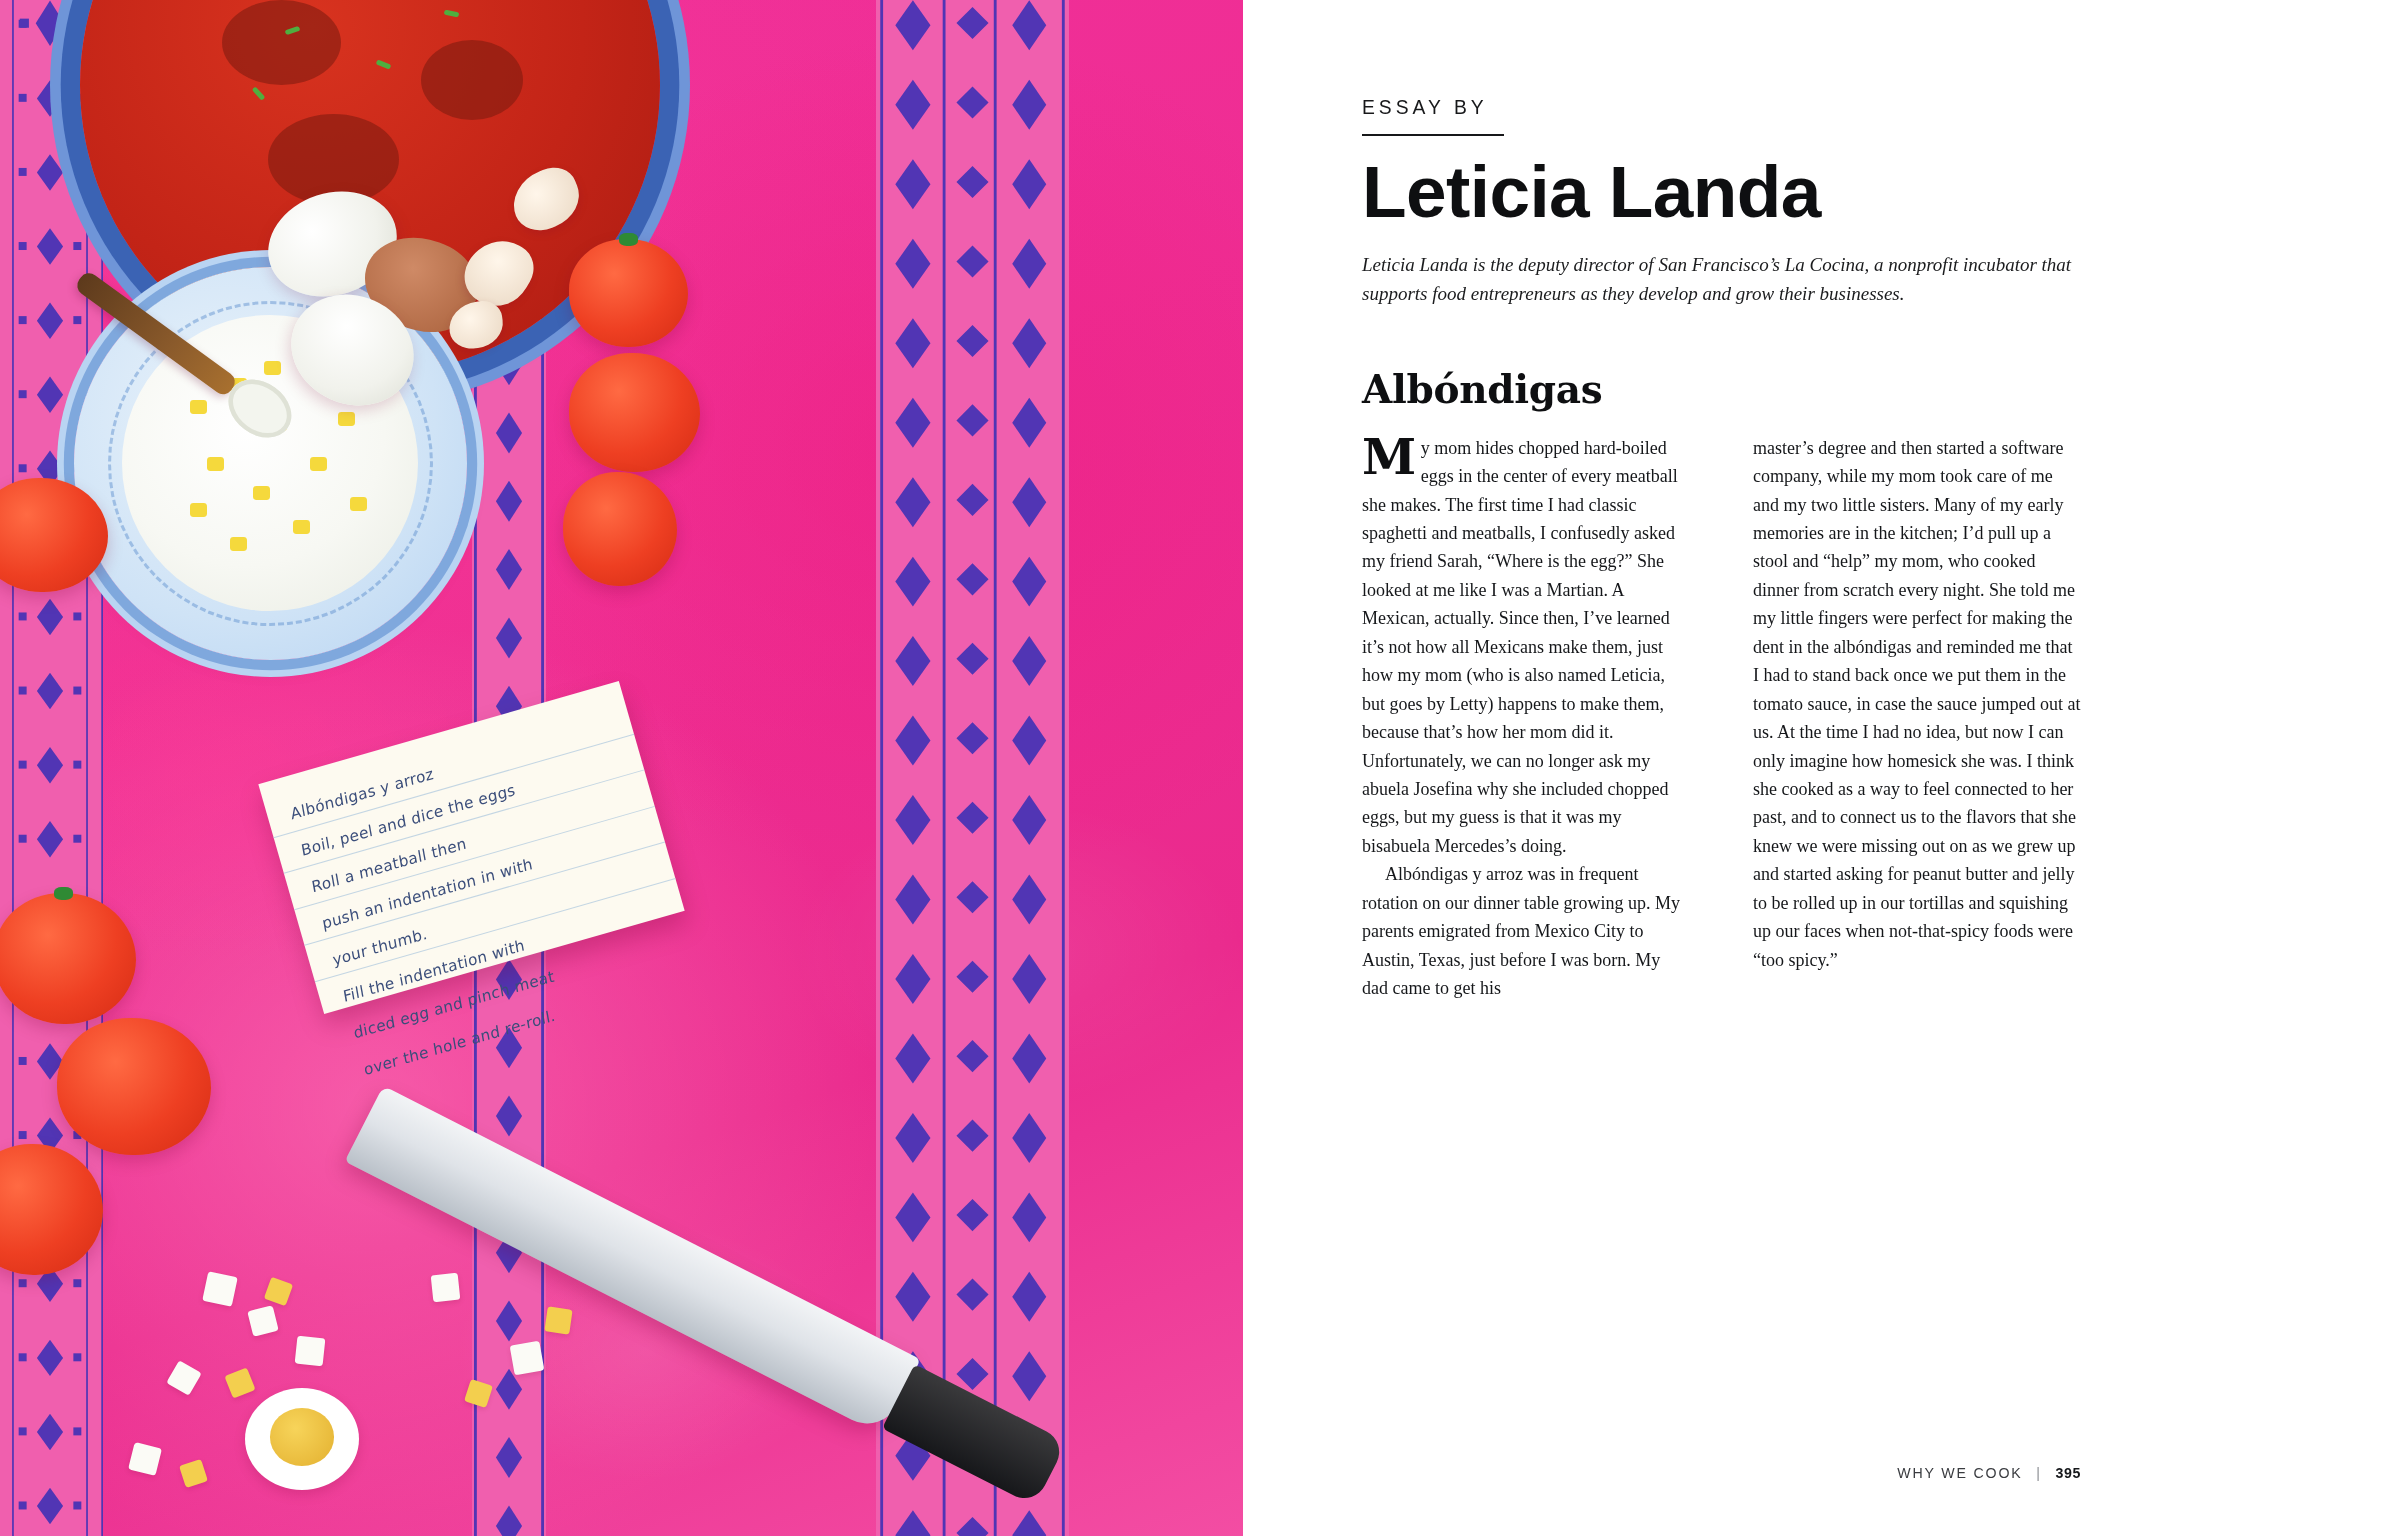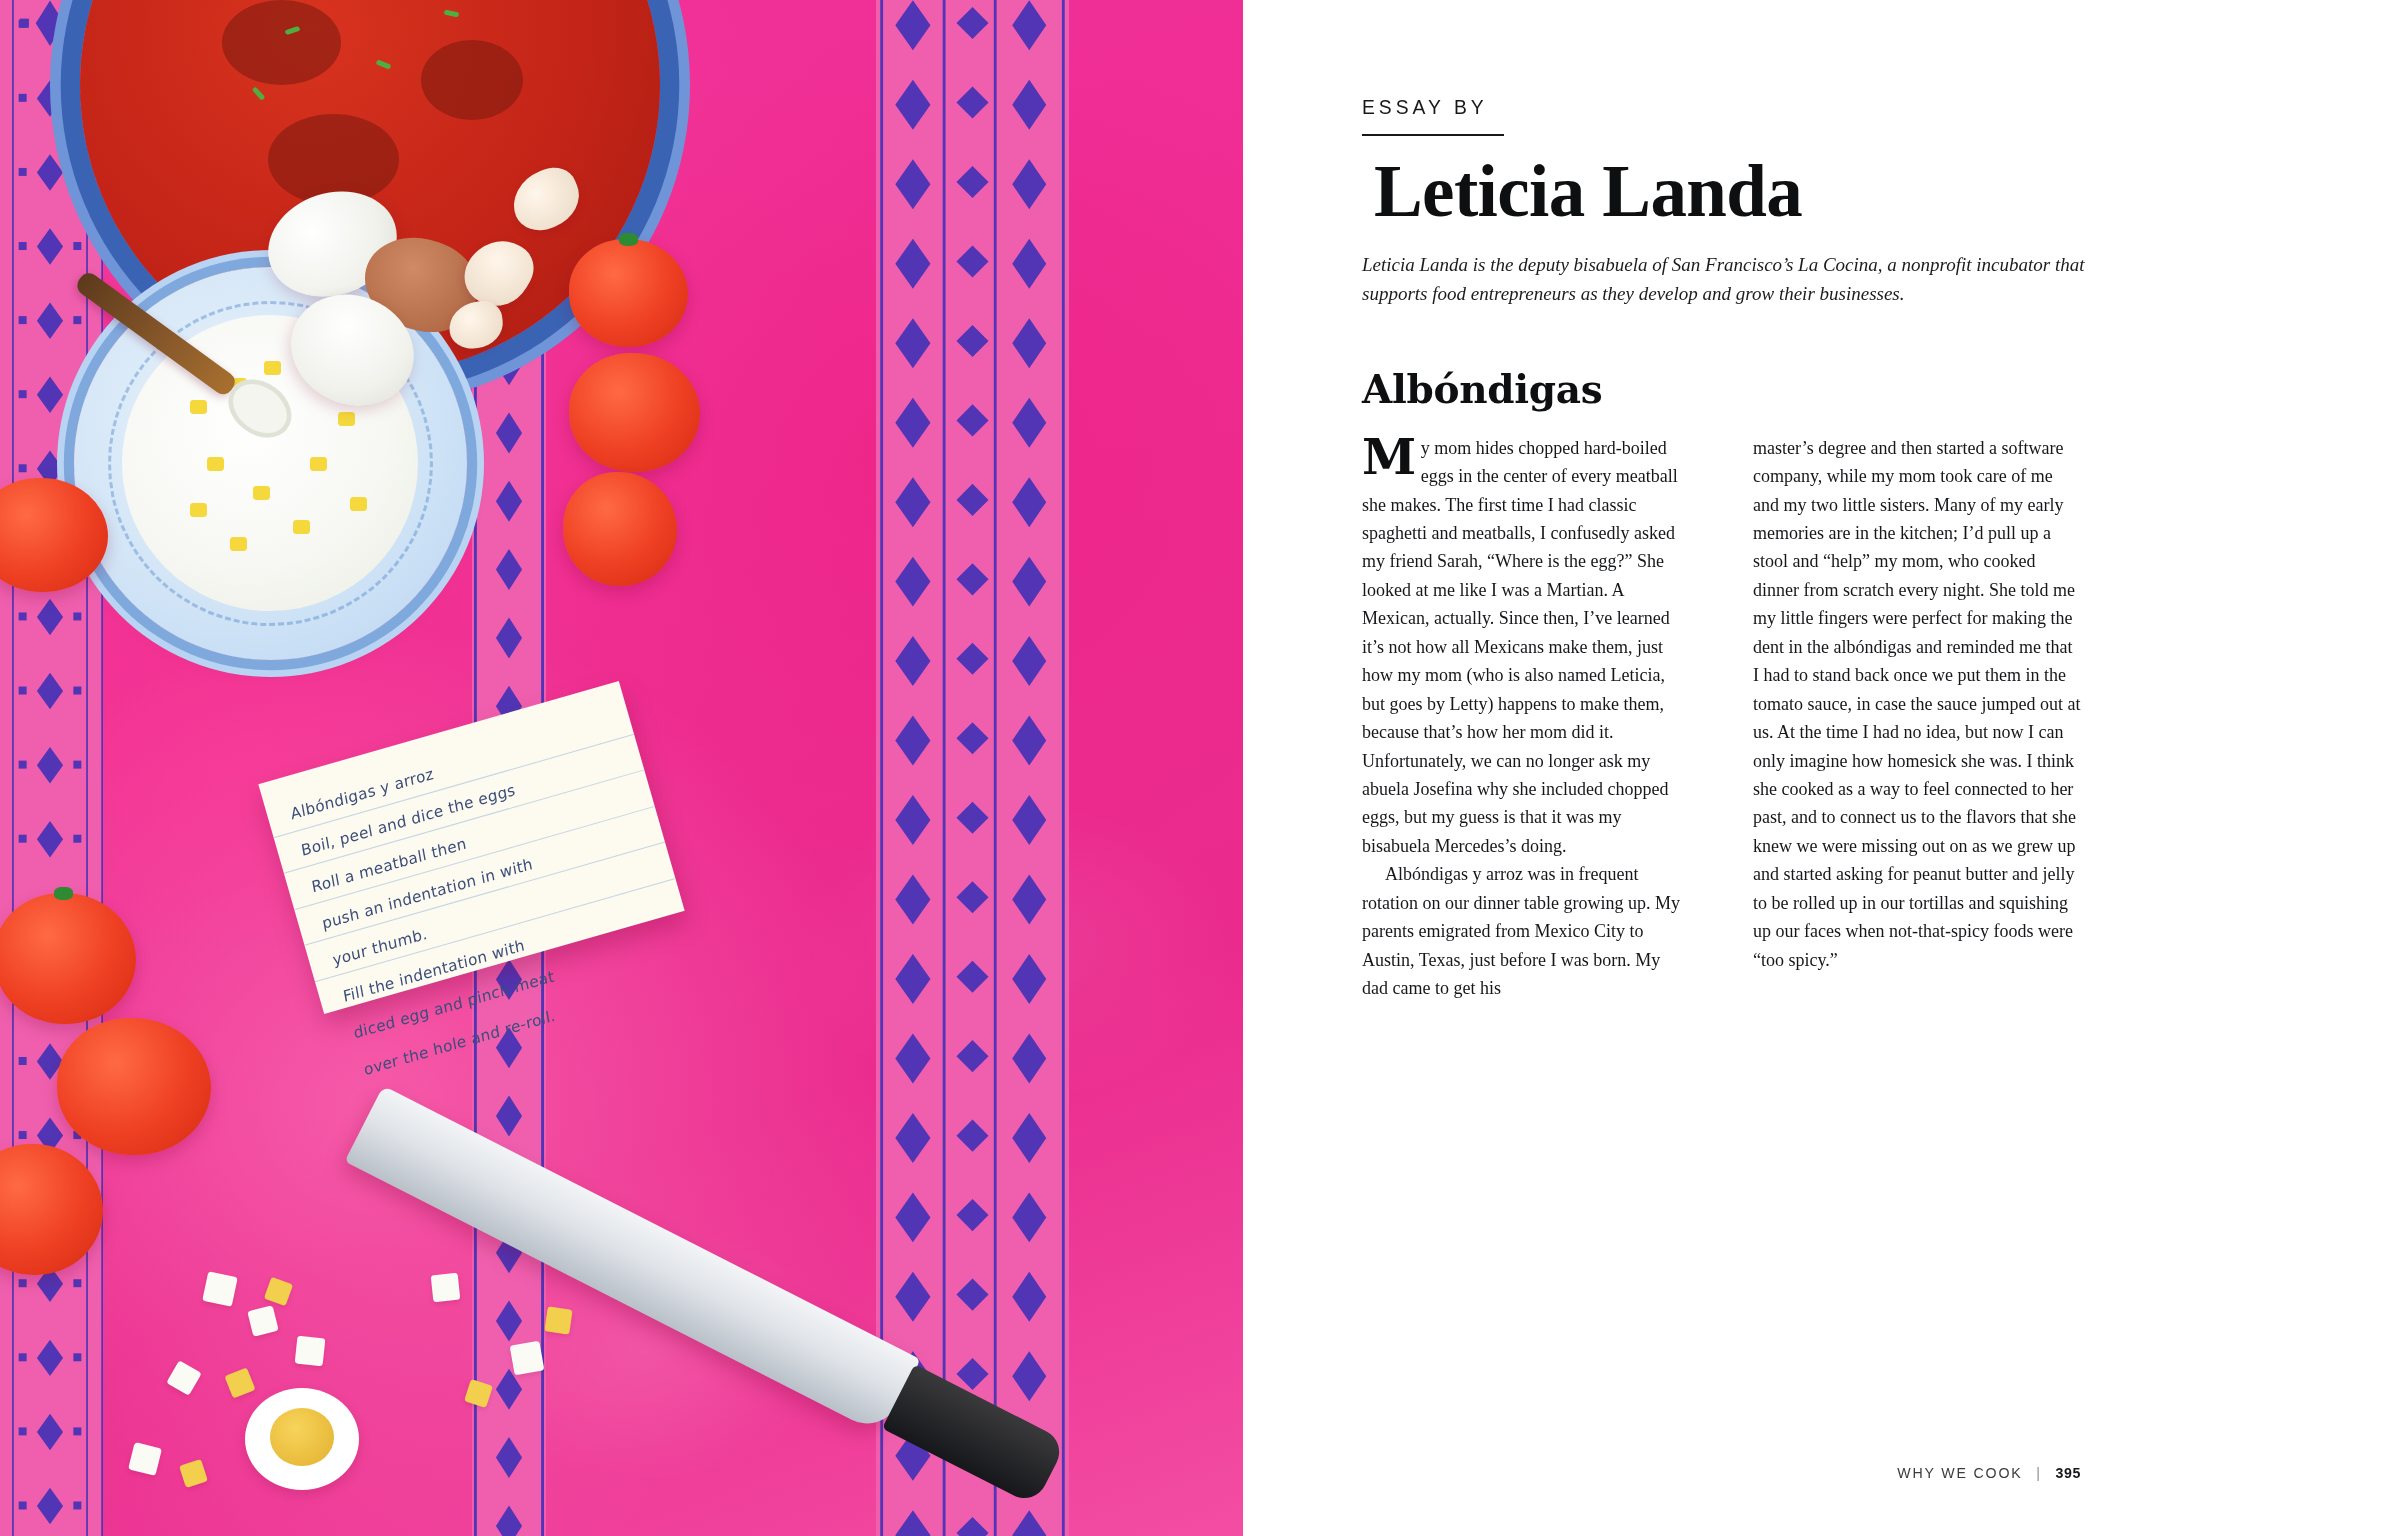--- a/index.html
+++ b/index.html
@@ -256,27 +256,27 @@
     color: #17181a;
     font-weight: 400;
   }
   .kicker-rule {
     width: 142px;
     height: 1.7px;
     background: #17181a;
     margin: 15px 0 19.3px 0;
   }
   .author-name {
-    font-family: Liberation Serif, serif;
+    font-family: Liberation Sans, sans-serif;
     font-weight: bold;
     font-size: 73px;
     line-height: 1.0;
     letter-spacing: -0.6px;
     color: #0e0f11;
-    margin: 0 0 23px 12px;
+    margin: 0 0 23px 0;
   }
   .author-bio {
     font-family: "Liberation Serif", serif;
     font-style: italic;
     font-size: 19px;
     line-height: 1.52;
     color: #1b1c1e;
     width: 740px;
     margin-bottom: 57px;
   }
@@ -740,21 +740,21 @@
       <div class="hand">Fill the indentation with</div>
       <div class="hand">diced egg and pinch meat</div>
       <div class="hand">over the hole and re-roll.</div>
     </div>
   </div>
 
   <div class="text-page">
     <div class="essay-kicker">ESSAY BY</div>
     <div class="kicker-rule"></div>
     <h1 class="author-name">Leticia Landa</h1>
-    <div class="author-bio">Leticia Landa is the deputy bisabuela of San Francisco’s La Cocina, a nonprofit incubator that supports food entrepreneurs as they develop and grow their businesses.</div>
+    <div class="author-bio">Leticia Landa is the deputy director of San Francisco’s La Cocina, a nonprofit incubator that supports food entrepreneurs as they develop and grow their businesses.</div>
     <h2 class="recipe-title">Albóndigas</h2>
 
     <div class="columns">
       <div class="col">
         <p class="dropcap-para"><span class="dropcap">M</span><span>y mom hides chopped hard-boiled eggs in the center of every meatball she makes. The first time I had classic spaghetti and meatballs, I confusedly asked my friend Sarah, “Where is the egg?” She looked at me like I was a Martian. A Mexican, actually. Since then, I’ve learned it’s not how all Mexicans make them, just how my mom (who is also named Leticia, but goes by Letty) happens to make them, because that’s how her mom did it. Unfortunately, we can no longer ask my abuela Josefina why she included chopped eggs, but my guess is that it was my bisabuela Mercedes’s doing.</span></p>
         <p>Albóndigas y arroz was in frequent rotation on our dinner table growing up. My parents emigrated from Mexico City to Austin, Texas, just before I was born. My dad came to get his</p>
       </div>
       <div class="col">
         <p>master’s degree and then started a software company, while my mom took care of me and my two little sisters. Many of my early memories are in the kitchen; I’d pull up a stool and “help” my mom, who cooked dinner from scratch every night. She told me my little fingers were perfect for making the dent in the albóndigas and reminded me that I had to stand back once we put them in the tomato sauce, in case the sauce jumped out at us. At the time I had no idea, but now I can only imagine how homesick she was. I think she cooked as a way to feel connected to her past, and to connect us to the flavors that she knew we were missing out on as we grew up and started asking for peanut butter and jelly to be rolled up in our tortillas and squishing up our faces when not-that-spicy foods were “too spicy.”</p>
       </div>

